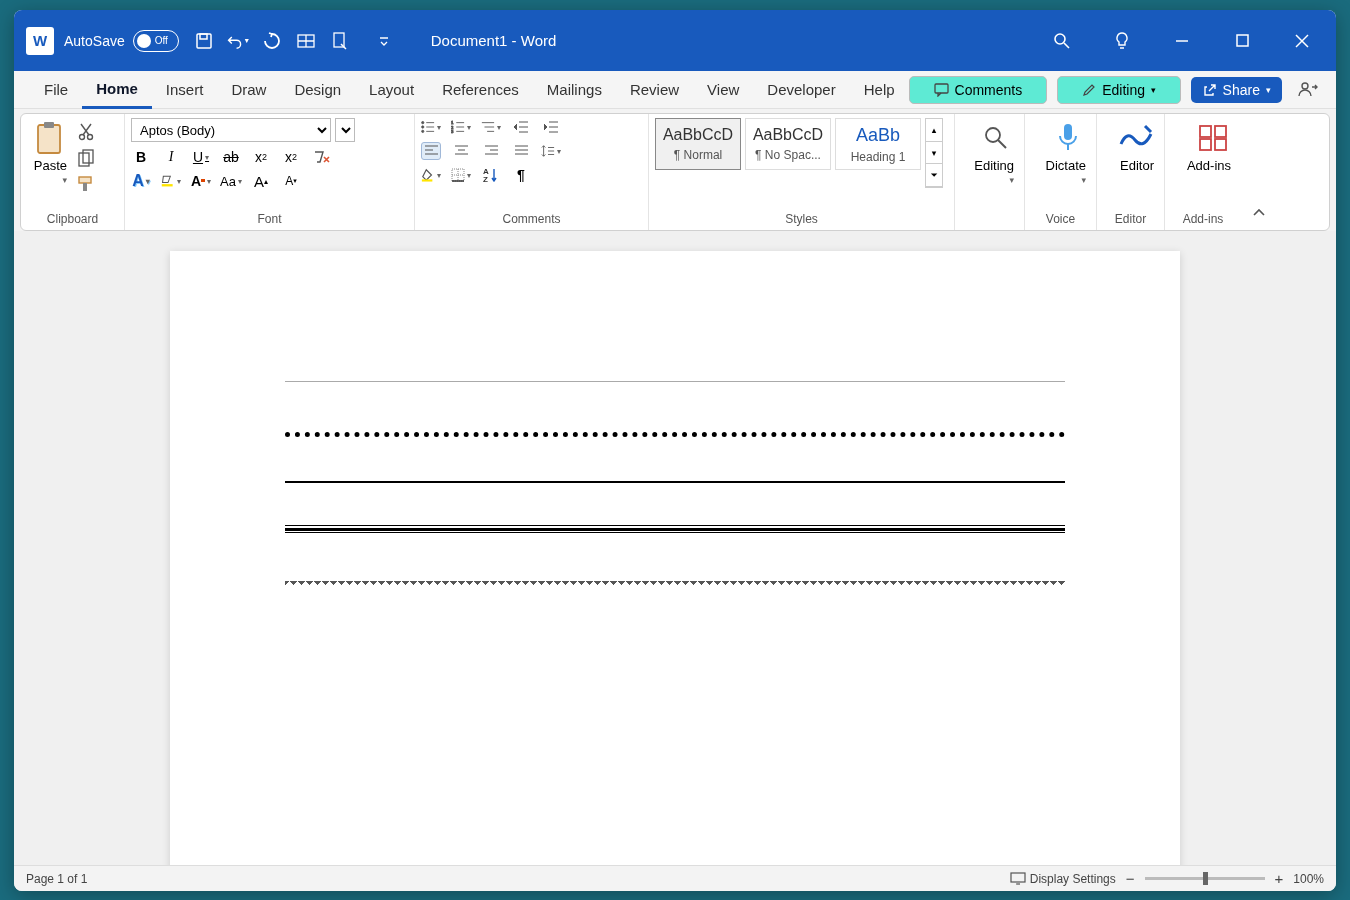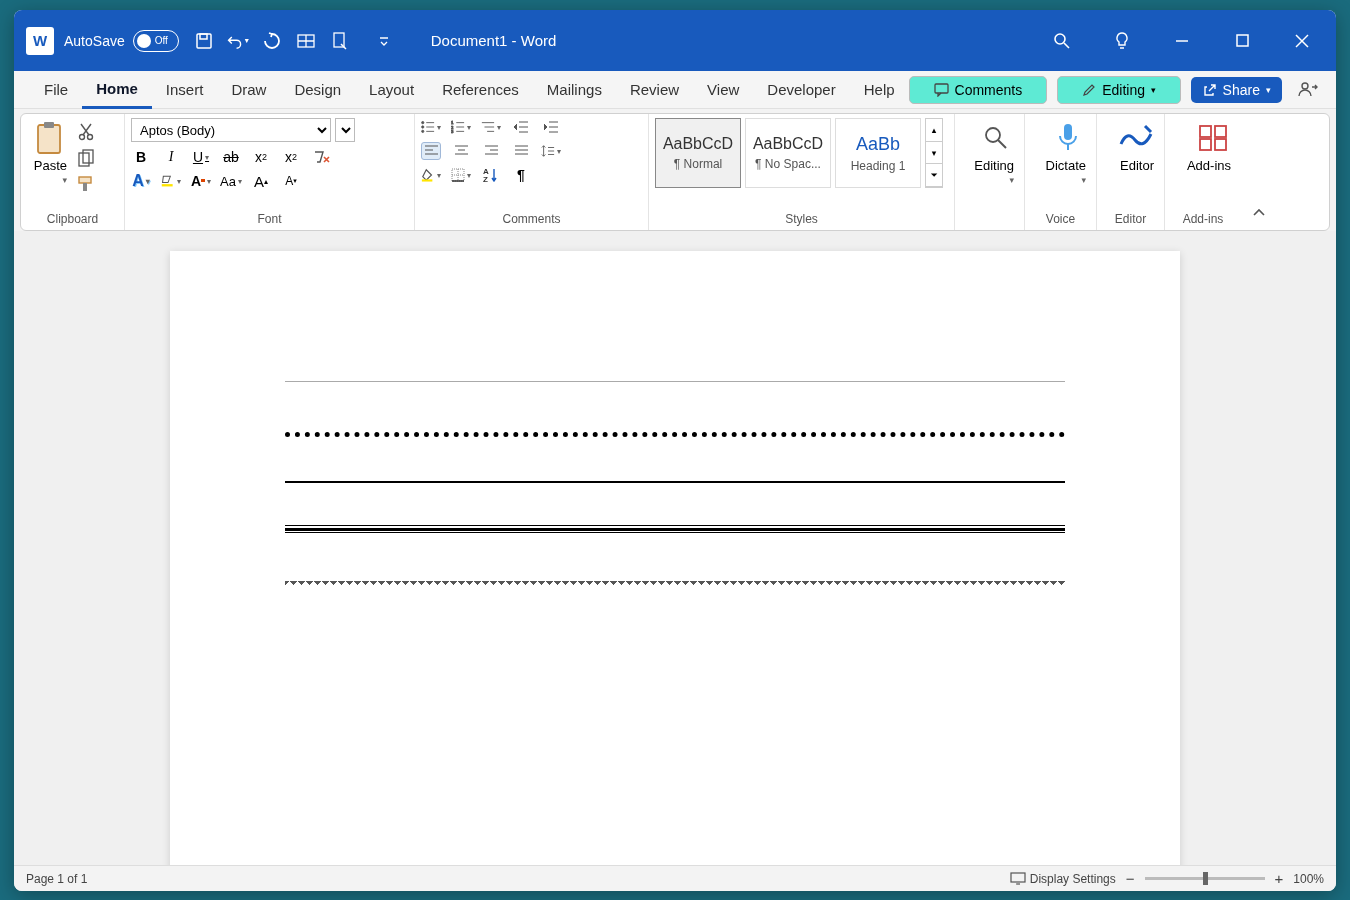--- a/index.html
+++ b/index.html
@@ -44,21 +44,21 @@
 .font-select { border: 1px solid #bbb; height: 24px; font-size: 13px; padding: 0 4px; background: white; }
 .font-name { width: 200px; }
 .font-size { width: 20px; }
 .font-row2, .font-row3 { display: flex; gap: 10px; align-items: center; margin-top: 6px; }
 .ic { width: 20px; height: 18px; display: flex; align-items: center; justify-content: center; cursor: pointer; font-size: 14px; }
 .ic.dd::after { content: '▾'; font-size: 8px; margin-left: 2px; color: #666; }
 .para-rows { display: flex; flex-direction: column; gap: 6px; }
 .para-row { display: flex; gap: 10px; align-items: center; }
 .align-active { border: 1px solid #a0b8d8; background: #e0ecf8; border-radius: 3px; padding: 1px; }
 .styles-gallery { display: flex; gap: 4px; }
-.style-box { border: 1px solid #ddd; width: 86px; height: 70px; display: flex; flex-direction: column; align-items: center; justify-content: center; cursor: pointer; }
+.style-box { border: 1px solid #ddd; width: 86px; height: 52px; display: flex; flex-direction: column; align-items: center; justify-content: center; cursor: pointer; }
 .style-box.active { border: 1px solid #888; background: #f0f0f0; }
 .style-sample { font-size: 16px; color: #333; }
 .style-sample.heading { color: #185abd; font-size: 18px; }
 .style-name { font-size: 12px; color: #555; margin-top: 4px; }
 .style-scroll { display: flex; flex-direction: column; border: 1px solid #ccc; width: 18px; height: 70px; }
 .style-scroll div { flex: 1; display: flex; align-items: center; justify-content: center; font-size: 9px; border-bottom: 1px solid #ccc; cursor: pointer; }
 
 
 .doc-area { flex: 1; background: #f0f0f0; overflow: hidden; display: flex; justify-content: center; padding-top: 20px; }
 .page { background: white; width: 1010px; height: 620px; box-shadow: 0 2px 8px rgba(0,0,0,0.15); padding: 130px 115px 40px 115px; }

